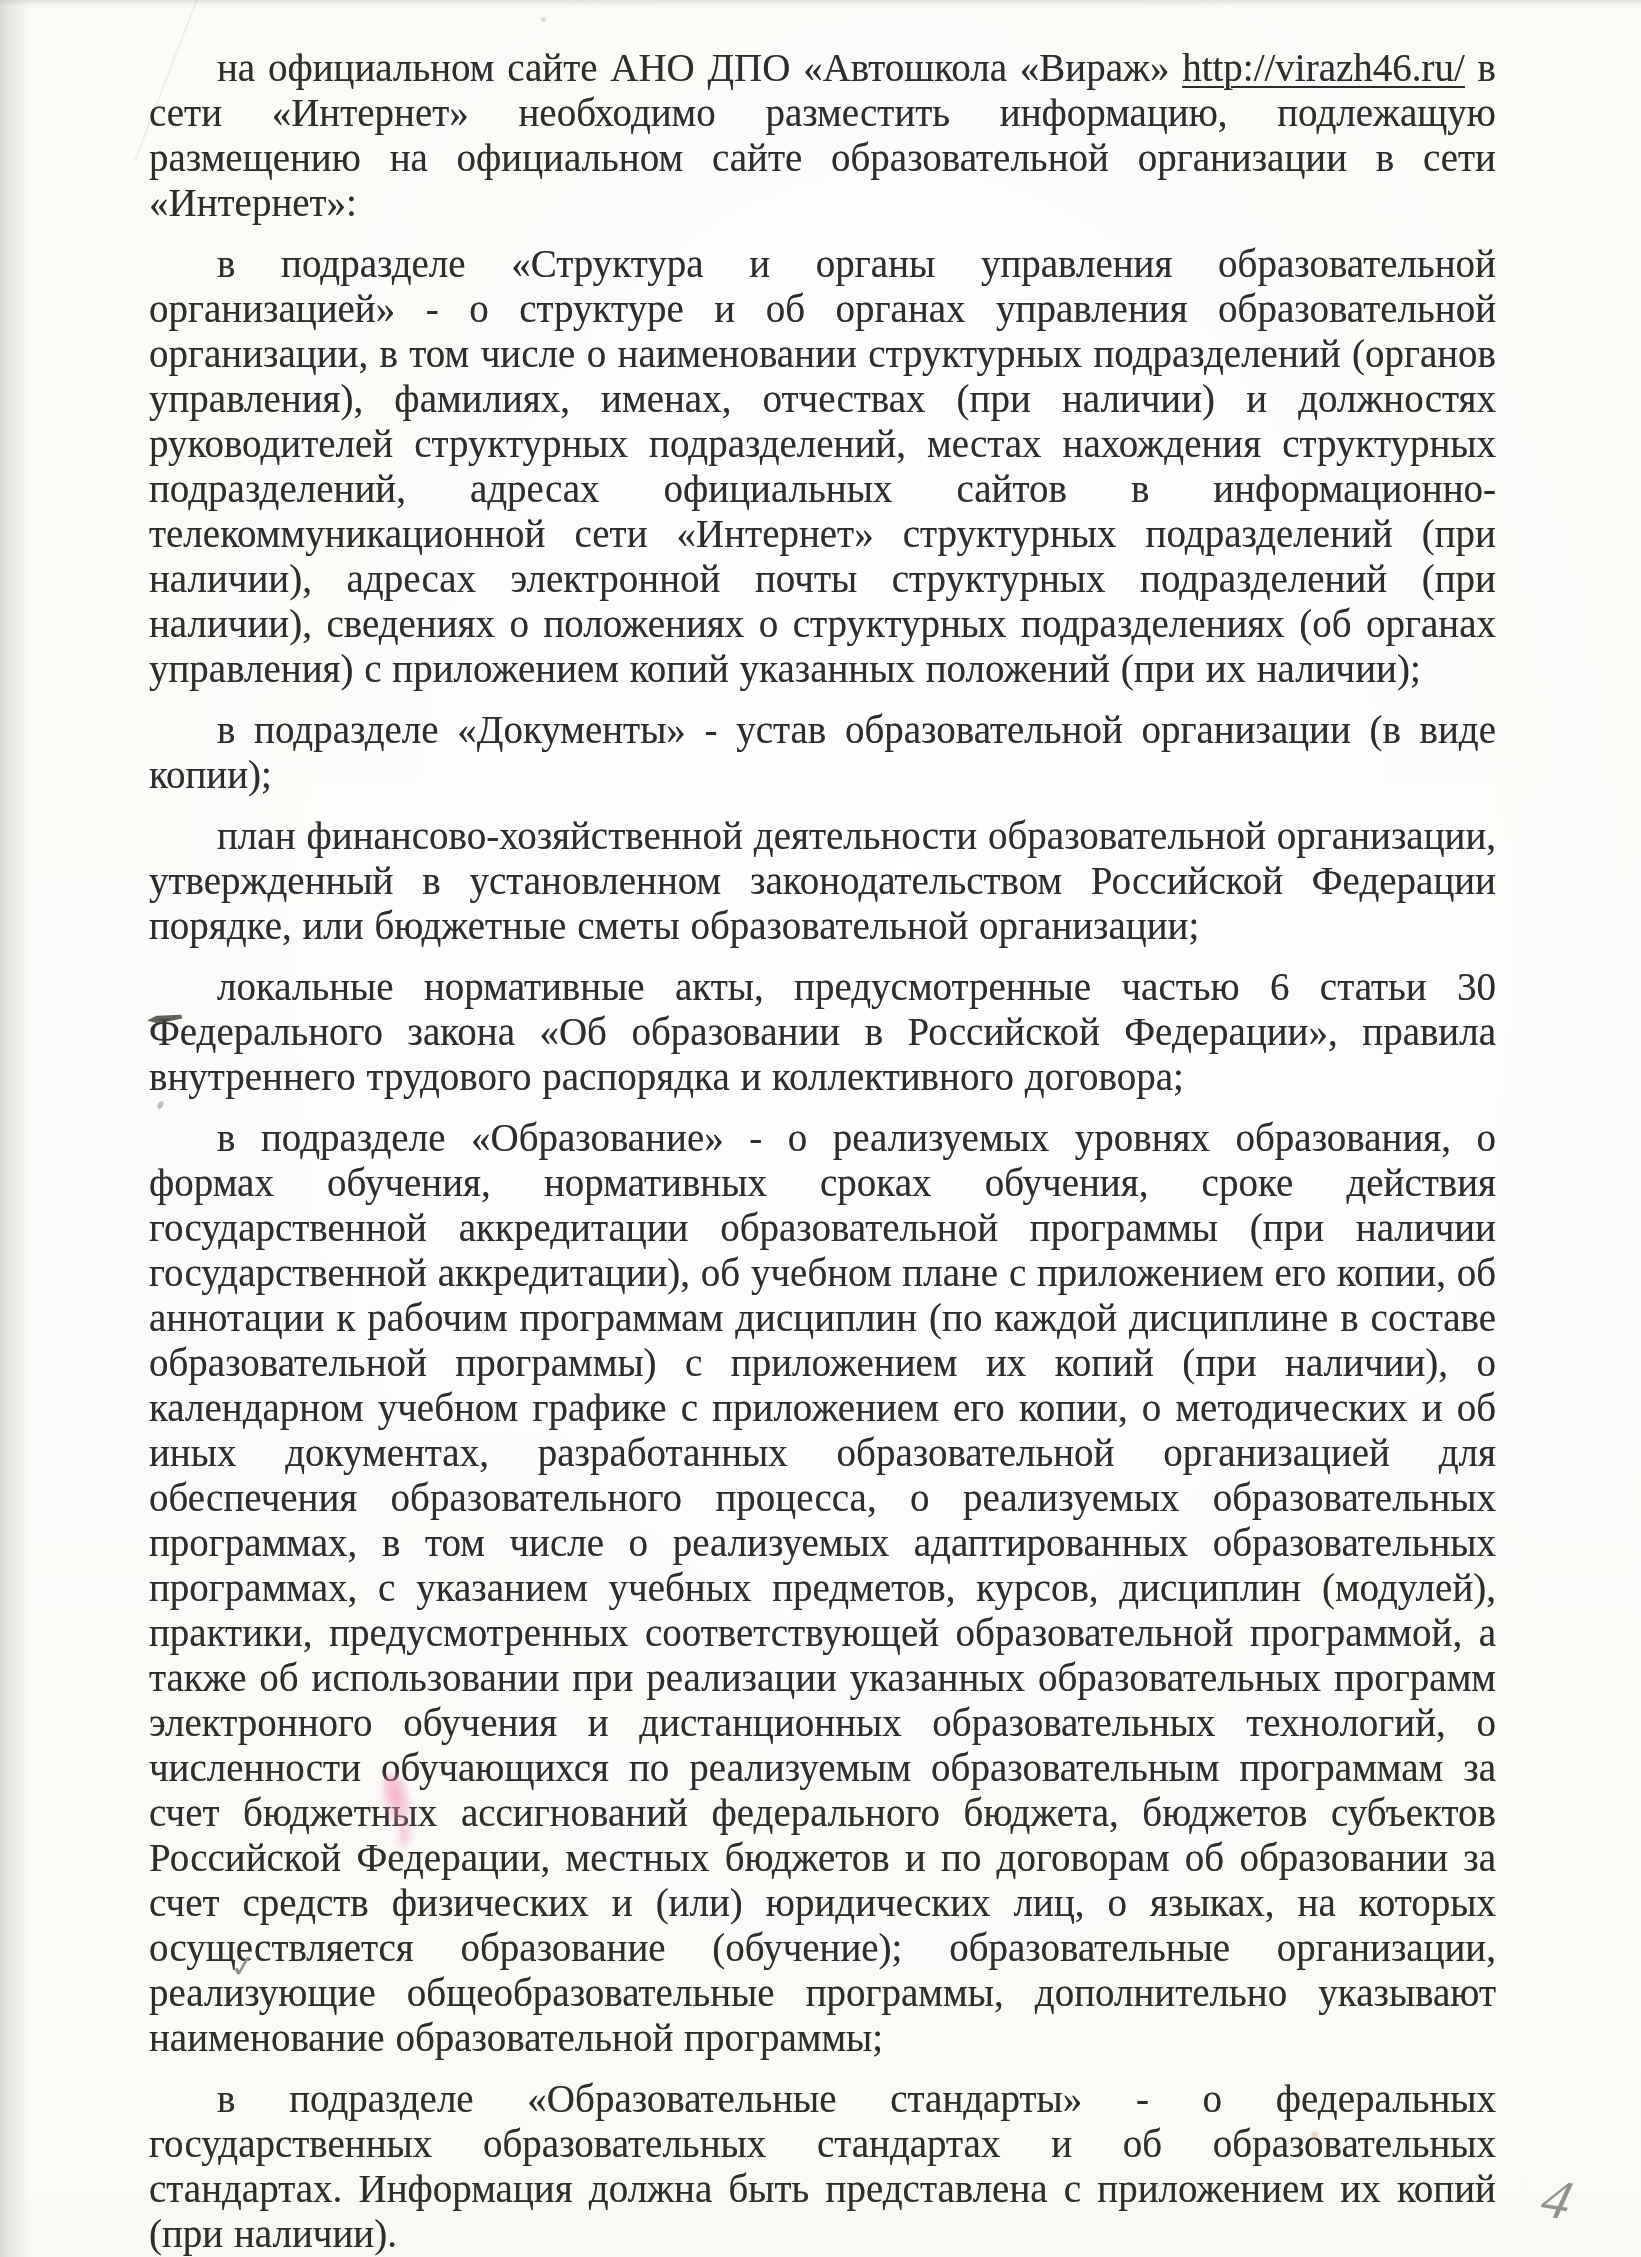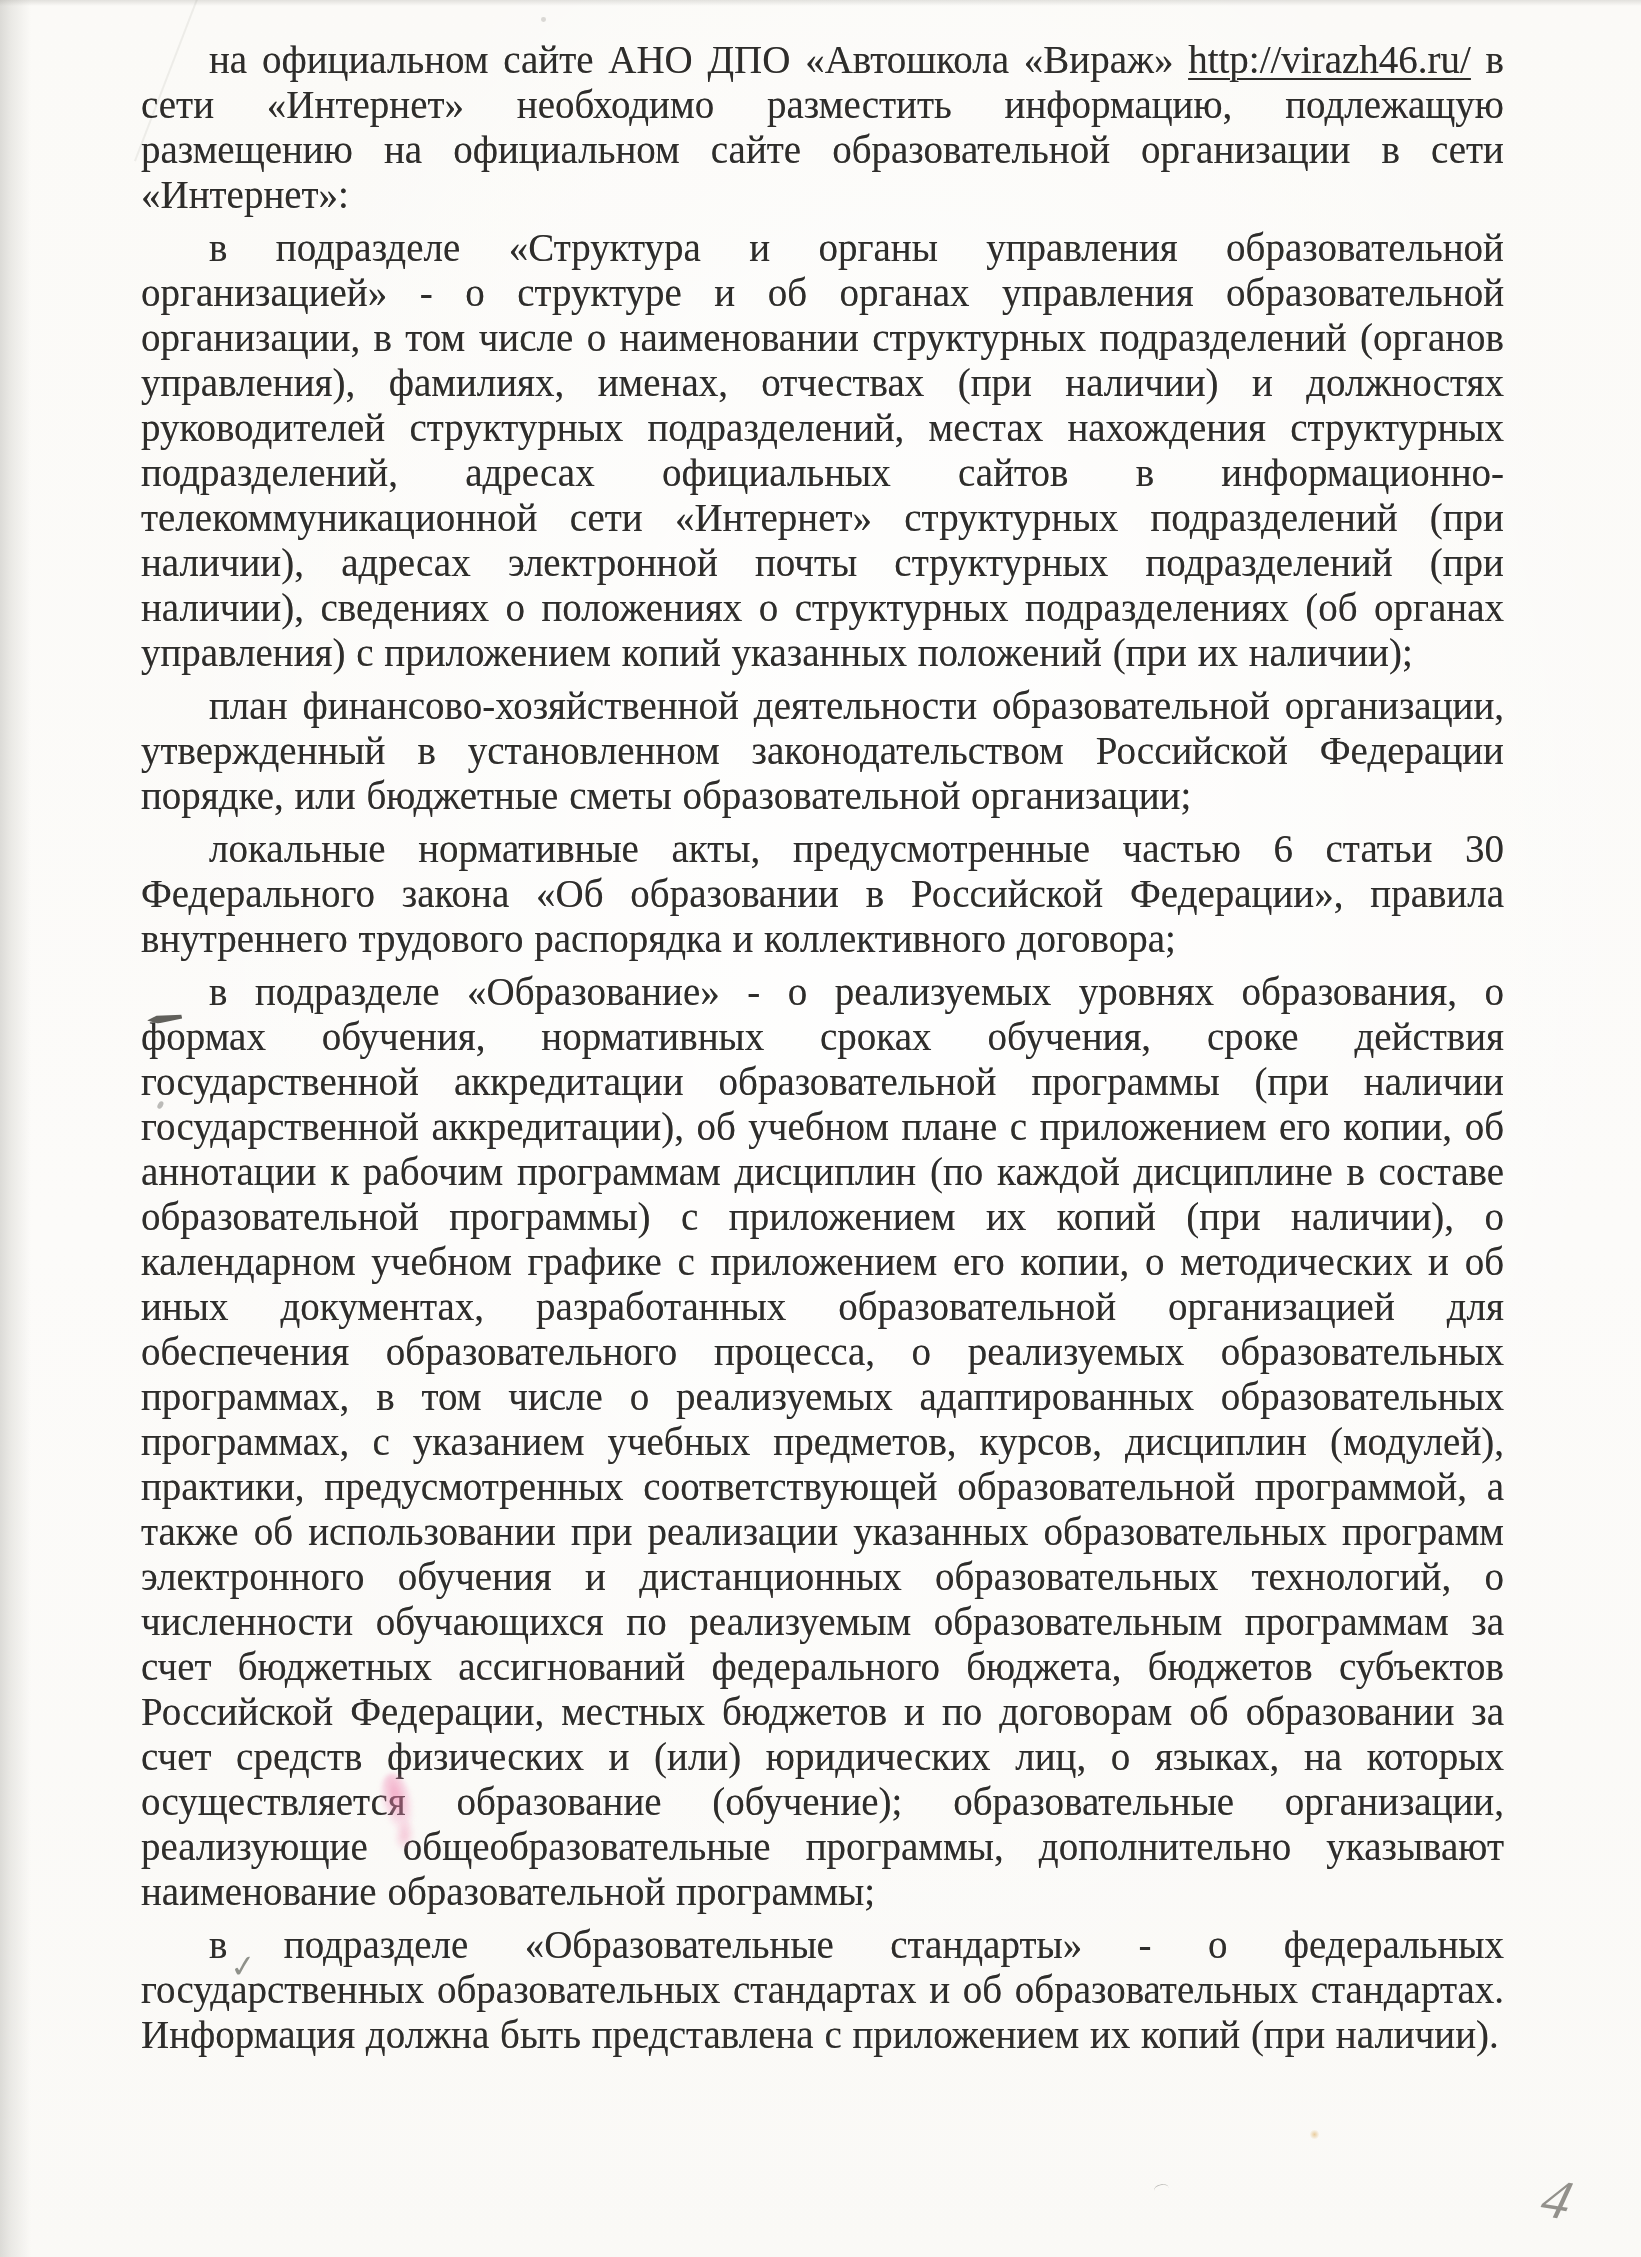--- a/index.html
+++ b/index.html
@@ -27,21 +27,21 @@
     transform:rotate(21deg);
   }
   .text-block {
     position:absolute; left:133px; top:29px; width:1379px;
     font-size:39px; line-height:45px;
     color:#2e2d2b;
     text-align:justify;
     text-shadow:0 0 0.6px rgba(40,38,35,.45);
     word-spacing:1px;
   }
-  .text-block p { margin:8px; text-indent:68px; }
+  .text-block p { margin:16px; text-indent:68px; }
   .url {
     text-decoration:underline;
     text-decoration-thickness:1.9px;
     text-underline-offset:4.8px;
     white-space:nowrap;
   }
   .margin-dash {
     position:absolute; left:147px; top:1014px; width:35px; height:8.7px;
     background:#45443f;
     clip-path:polygon(0 55%, 28% 10%, 100% 30%, 100% 72%, 30% 100%);
@@ -100,20 +100,21 @@
 <div class="page">
 
   <div class="edge-left"></div>
   <div class="edge-top"></div>
   <div class="crease"></div>
   <div class="speck-c"></div>
 
   <div class="text-block">
     <p><span>на официальном сайте АНО ДПО «Автошкола «Вираж» </span><span class="url">http://virazh46.ru/</span><span> в сети «Интернет» необходимо разместить информацию, подлежащую размещению на официальном сайте образовательной организации в сети «Интернет»:</span></p>
     <p>в подразделе «Структура и органы управления образовательной организацией» - о структуре и об органах управления образовательной организации, в том числе о наименовании структурных подразделений (органов управления), фамилиях, именах, отчествах (при наличии) и должностях руководителей структурных подразделений, местах нахождения структурных подразделений, адресах официальных сайтов в информационно-телекоммуникационной сети «Интернет» структурных подразделений (при наличии), адресах электронной почты структурных подразделений (при наличии), сведениях о положениях о структурных подразделениях (об органах управления) с приложением копий указанных положений (при их наличии);</p>
+    <p>в подразделе «Документы» - устав образовательной организации (в виде копии);</p>
     <p>план финансово-хозяйственной деятельности образовательной организации, утвержденный в установленном законодательством Российской Федерации порядке, или бюджетные сметы образовательной организации;</p>
     <p>локальные нормативные акты, предусмотренные частью 6 статьи 30 Федерального закона «Об образовании в Российской Федерации», правила внутреннего трудового распорядка и коллективного договора;</p>
     <p>в подразделе «Образование» - о реализуемых уровнях образования, о формах обучения, нормативных сроках обучения, сроке действия государственной аккредитации образовательной программы (при наличии государственной аккредитации), об учебном плане с приложением его копии, об аннотации к рабочим программам дисциплин (по каждой дисциплине в составе образовательной программы) с приложением их копий (при наличии), о календарном учебном графике с приложением его копии, о методических и об иных документах, разработанных образовательной организацией для обеспечения образовательного процесса, о реализуемых образовательных программах, в том числе о реализуемых адаптированных образовательных программах, с указанием учебных предметов, курсов, дисциплин (модулей), практики, предусмотренных соответствующей образовательной программой, а также об использовании при реализации указанных образовательных программ электронного обучения и дистанционных образовательных технологий, о численности обучающихся по реализуемым образовательным программам за счет бюджетных ассигнований федерального бюджета, бюджетов субъектов Российской Федерации, местных бюджетов и по договорам об образовании за счет средств физических и (или) юридических лиц, о языках, на которых осуществляется образование (обучение); образовательные организации, реализующие общеобразовательные программы, дополнительно указывают наименование образовательной программы;</p>
     <p>в подразделе «Образовательные стандарты» - о федеральных государственных образовательных стандартах и об образовательных стандартах. Информация должна быть представлена с приложением их копий (при наличии).</p>
   </div>
 
   <div class="margin-dash"></div>
   <div class="margin-dot"></div>
   <div class="margin-check">✓</div>
 

